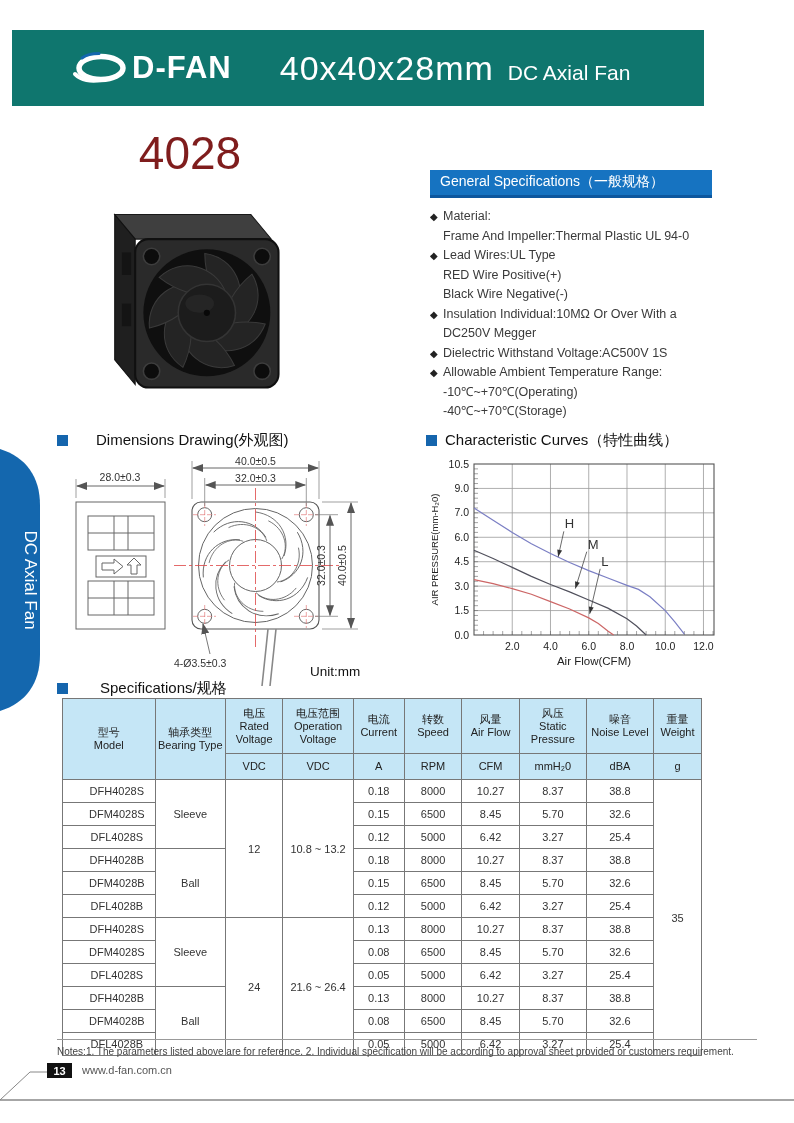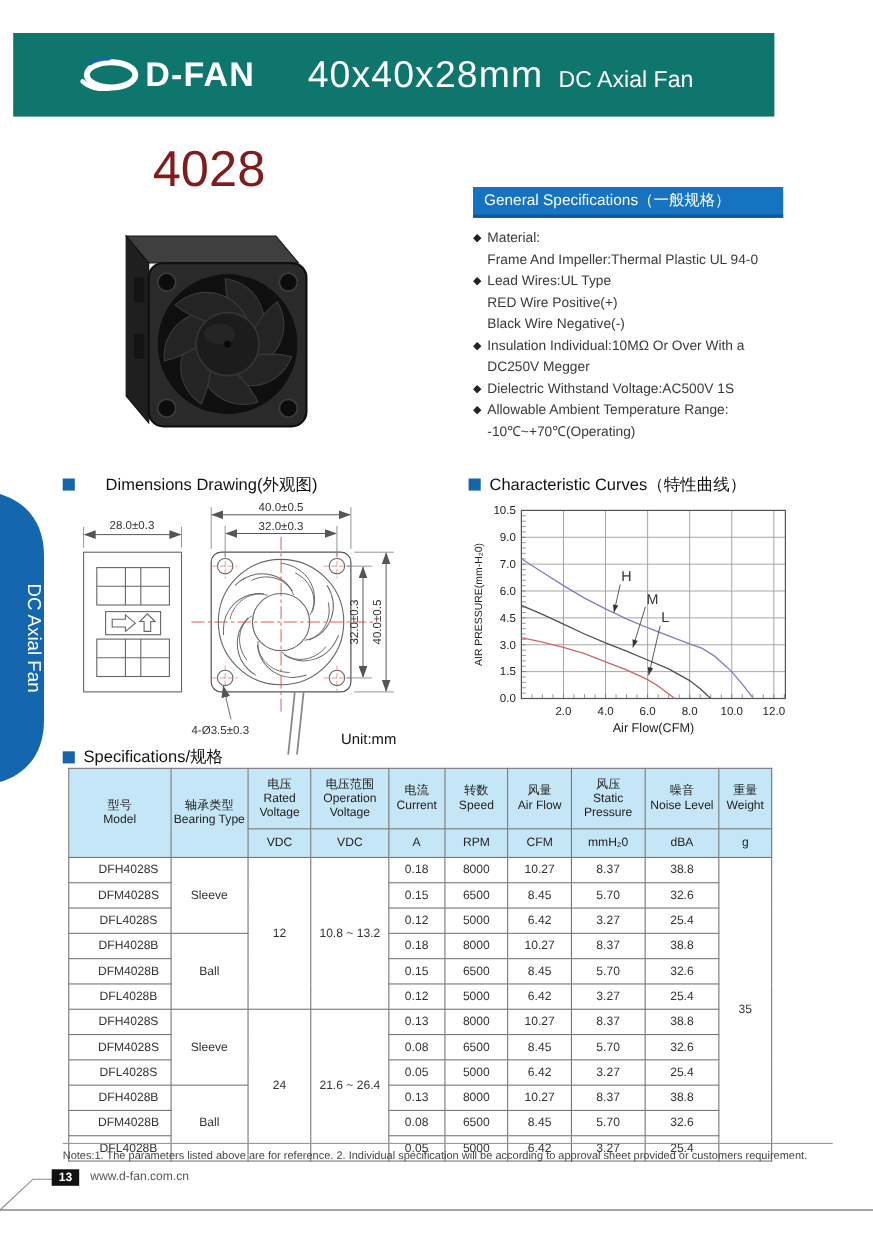--- a/index.html
+++ b/index.html
@@ -128,20 +128,23 @@
         <div class="gs-line">
           <span class="diamond">◆</span>
           <span>Dielectric Withstand Voltage:AC500V 1S</span>
         </div>
         <div class="gs-line">
           <span class="diamond">◆</span>
           <span>Allowable Ambient Temperature Range:</span>
         </div>
         <div class="gs-line indent">
           <span>-10℃~+70℃(Operating)</span>
+        </div>
+        <div class="gs-line indent">
+          <span>-40℃~+70℃(Storage)</span>
         </div>
       </div>
   </div>
 
   <div class="sec-title" style="left:57px;top:431px;gap:20px;">
     <span class="sq"></span>
     <span>Dimensions Drawing(外观图)</span>
   </div>
   <div class="sec-title" style="left:426px;top:431px;">
     <span class="sq"></span>
@@ -351,21 +354,21 @@
         <polygon points="149.35458167330677,136.5857142857143 149.03777836299267,129.15943421675823 153.81388413299064,130.638898198676" fill="#333"></polygon>
         <text x="161.78486055776892" y="96.68571428571428" font-size="13" fill="#333">M</text>
         <line x1="174.17131474103584" y1="116.78571428571429" x2="163.69721115537848" y2="161.82857142857142" stroke="#444" stroke-width="0.8"></line>
         <polygon points="163.69721115537848,161.82857142857142 162.84763321393072,154.44424902760562 167.71769671260765,155.57671603324184" fill="#333"></polygon>
         <text x="175.17131474103584" y="113.78571428571429" font-size="13" fill="#333">L</text>
         <text x="168" y="213" text-anchor="middle" font-size="11.5" fill="#222">Air Flow(CFM)</text>
         <text x="12" y="97.5" text-anchor="middle" font-size="9.5" fill="#222" transform="rotate(-90 12 97.5)">AIR PRESSURE(mm-H₂0)</text>
       </svg>
   </div>
 
-  <div class="sec-title" style="left:57px;top:679px;">
+  <div class="sec-title" style="left:57px;top:679px;gap:24px;">
     <span class="sq"></span>
     <span>Specifications/规格</span>
   </div>
 
   <table class="spec-table">
     <colgroup>
       <col style="width:14.5%">
         <col style="width:11%">
         <col style="width:9%">
         <col style="width:11%">

